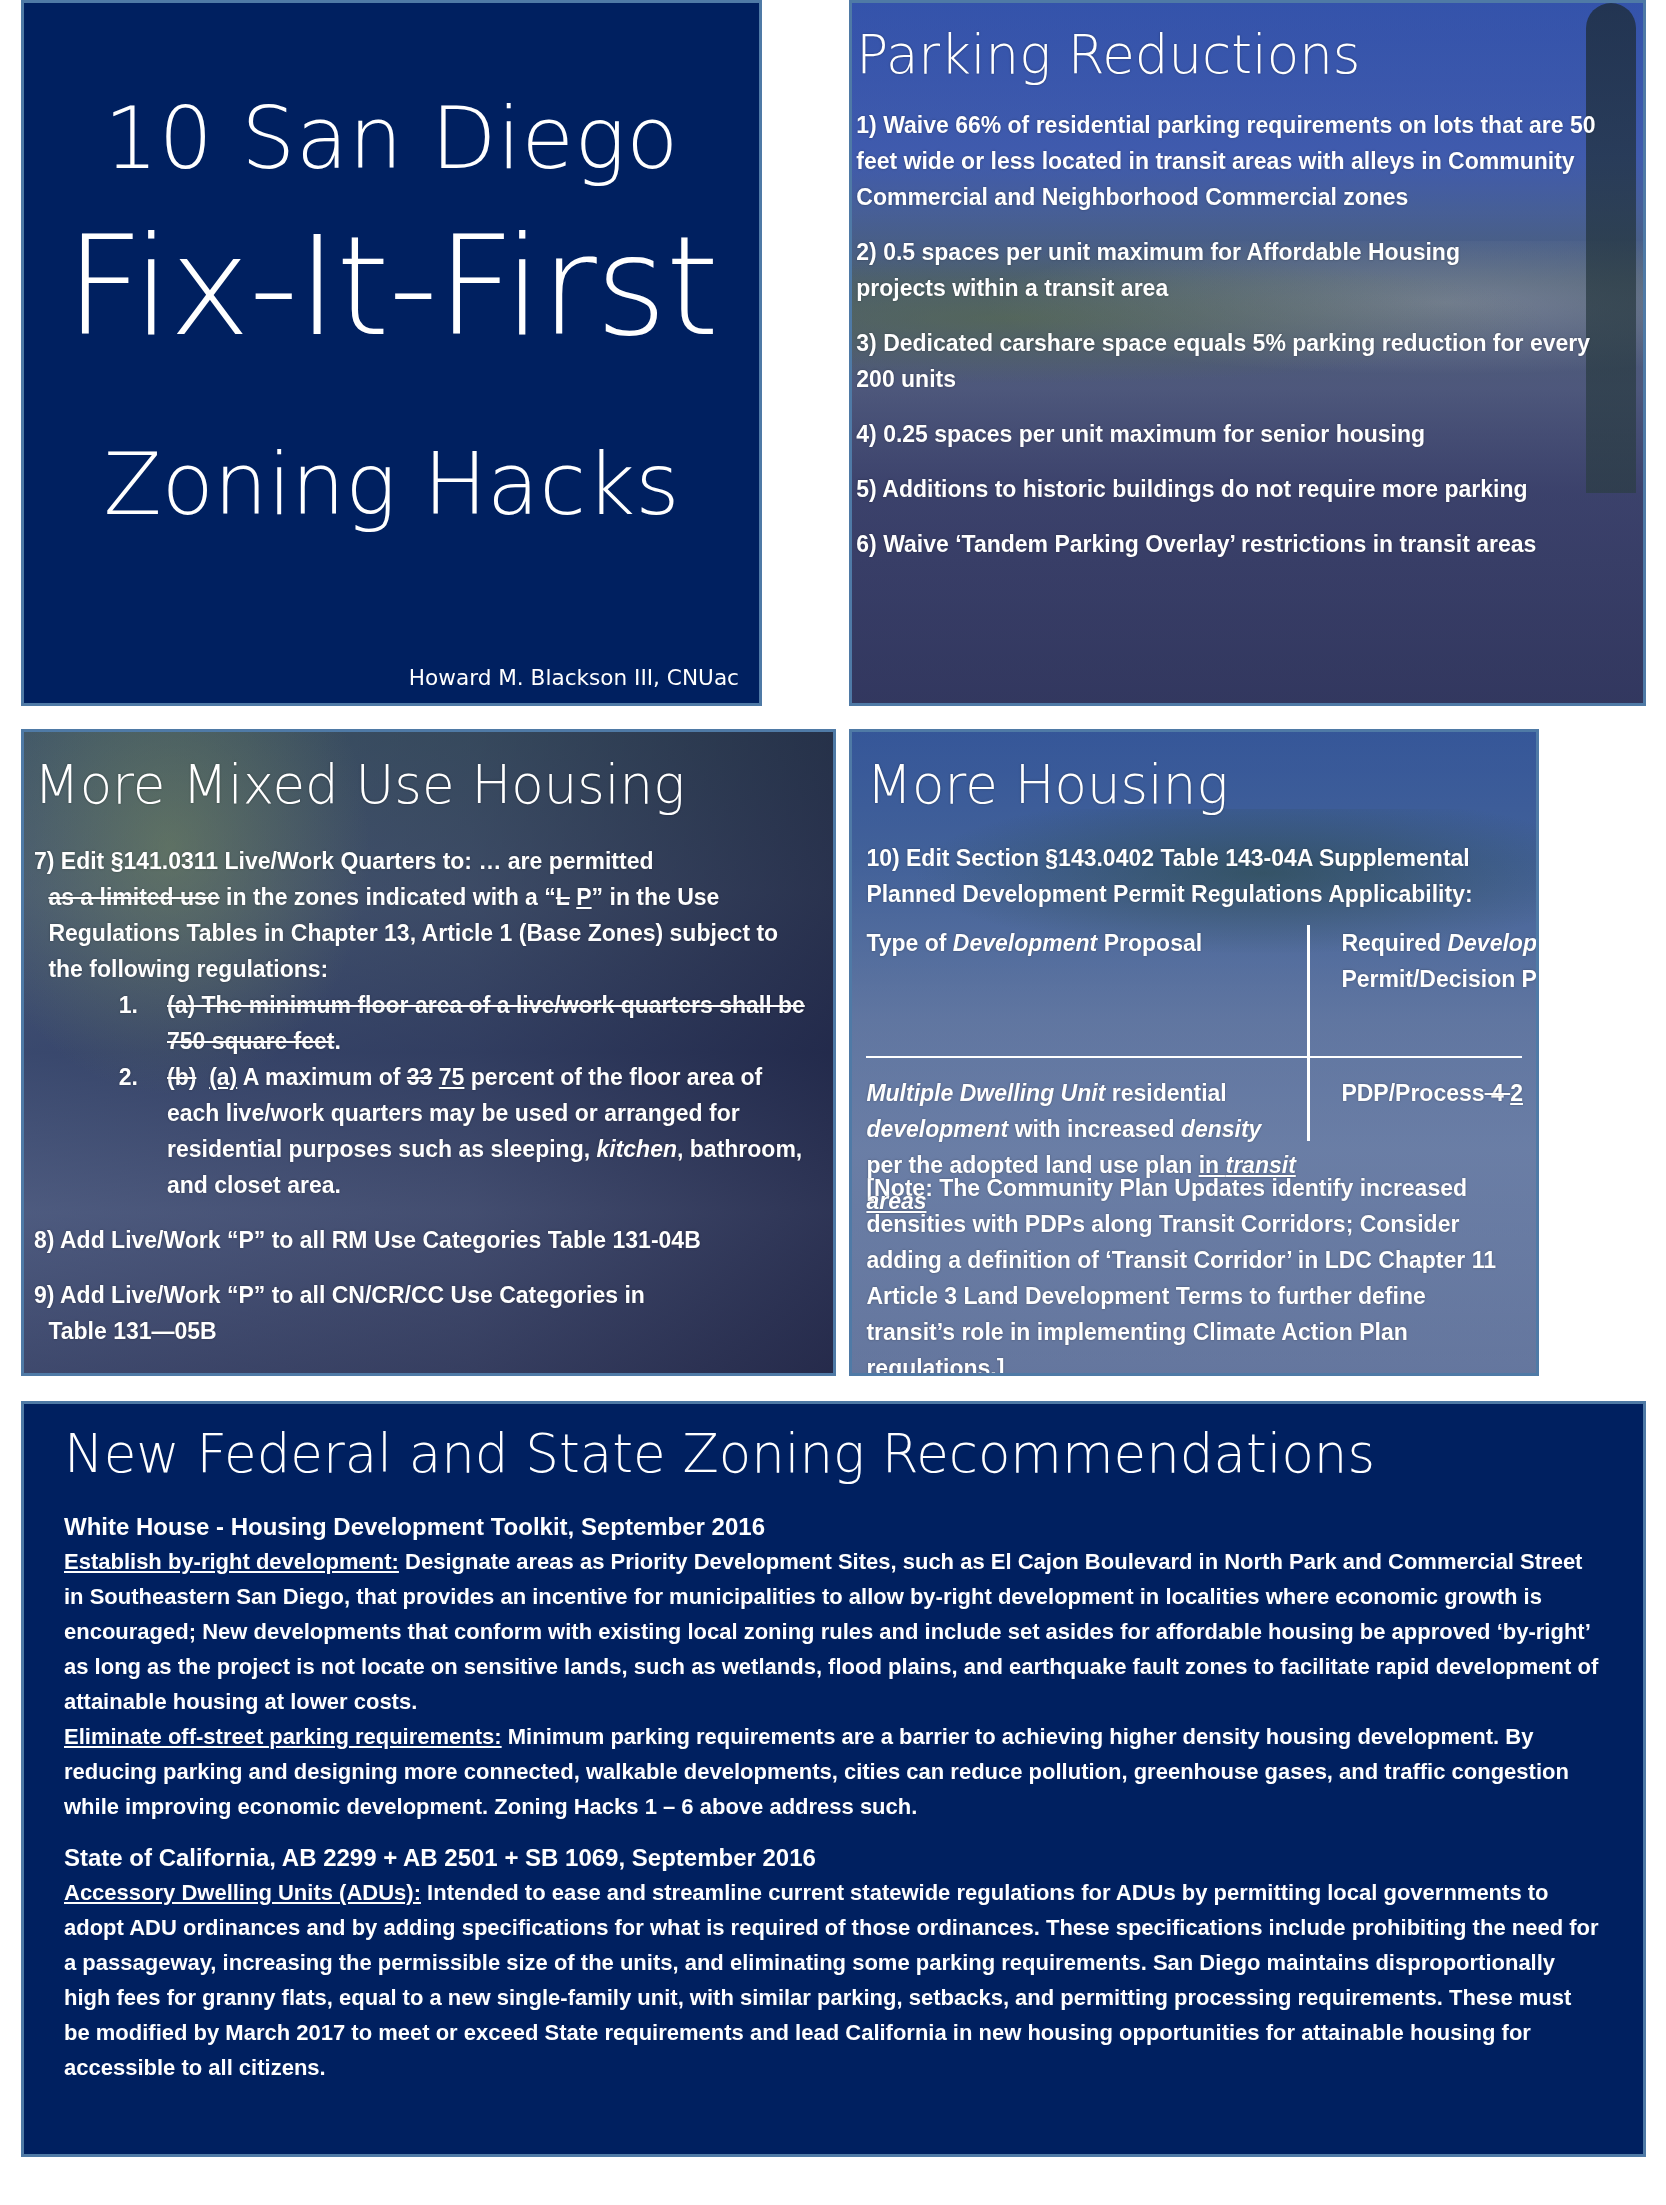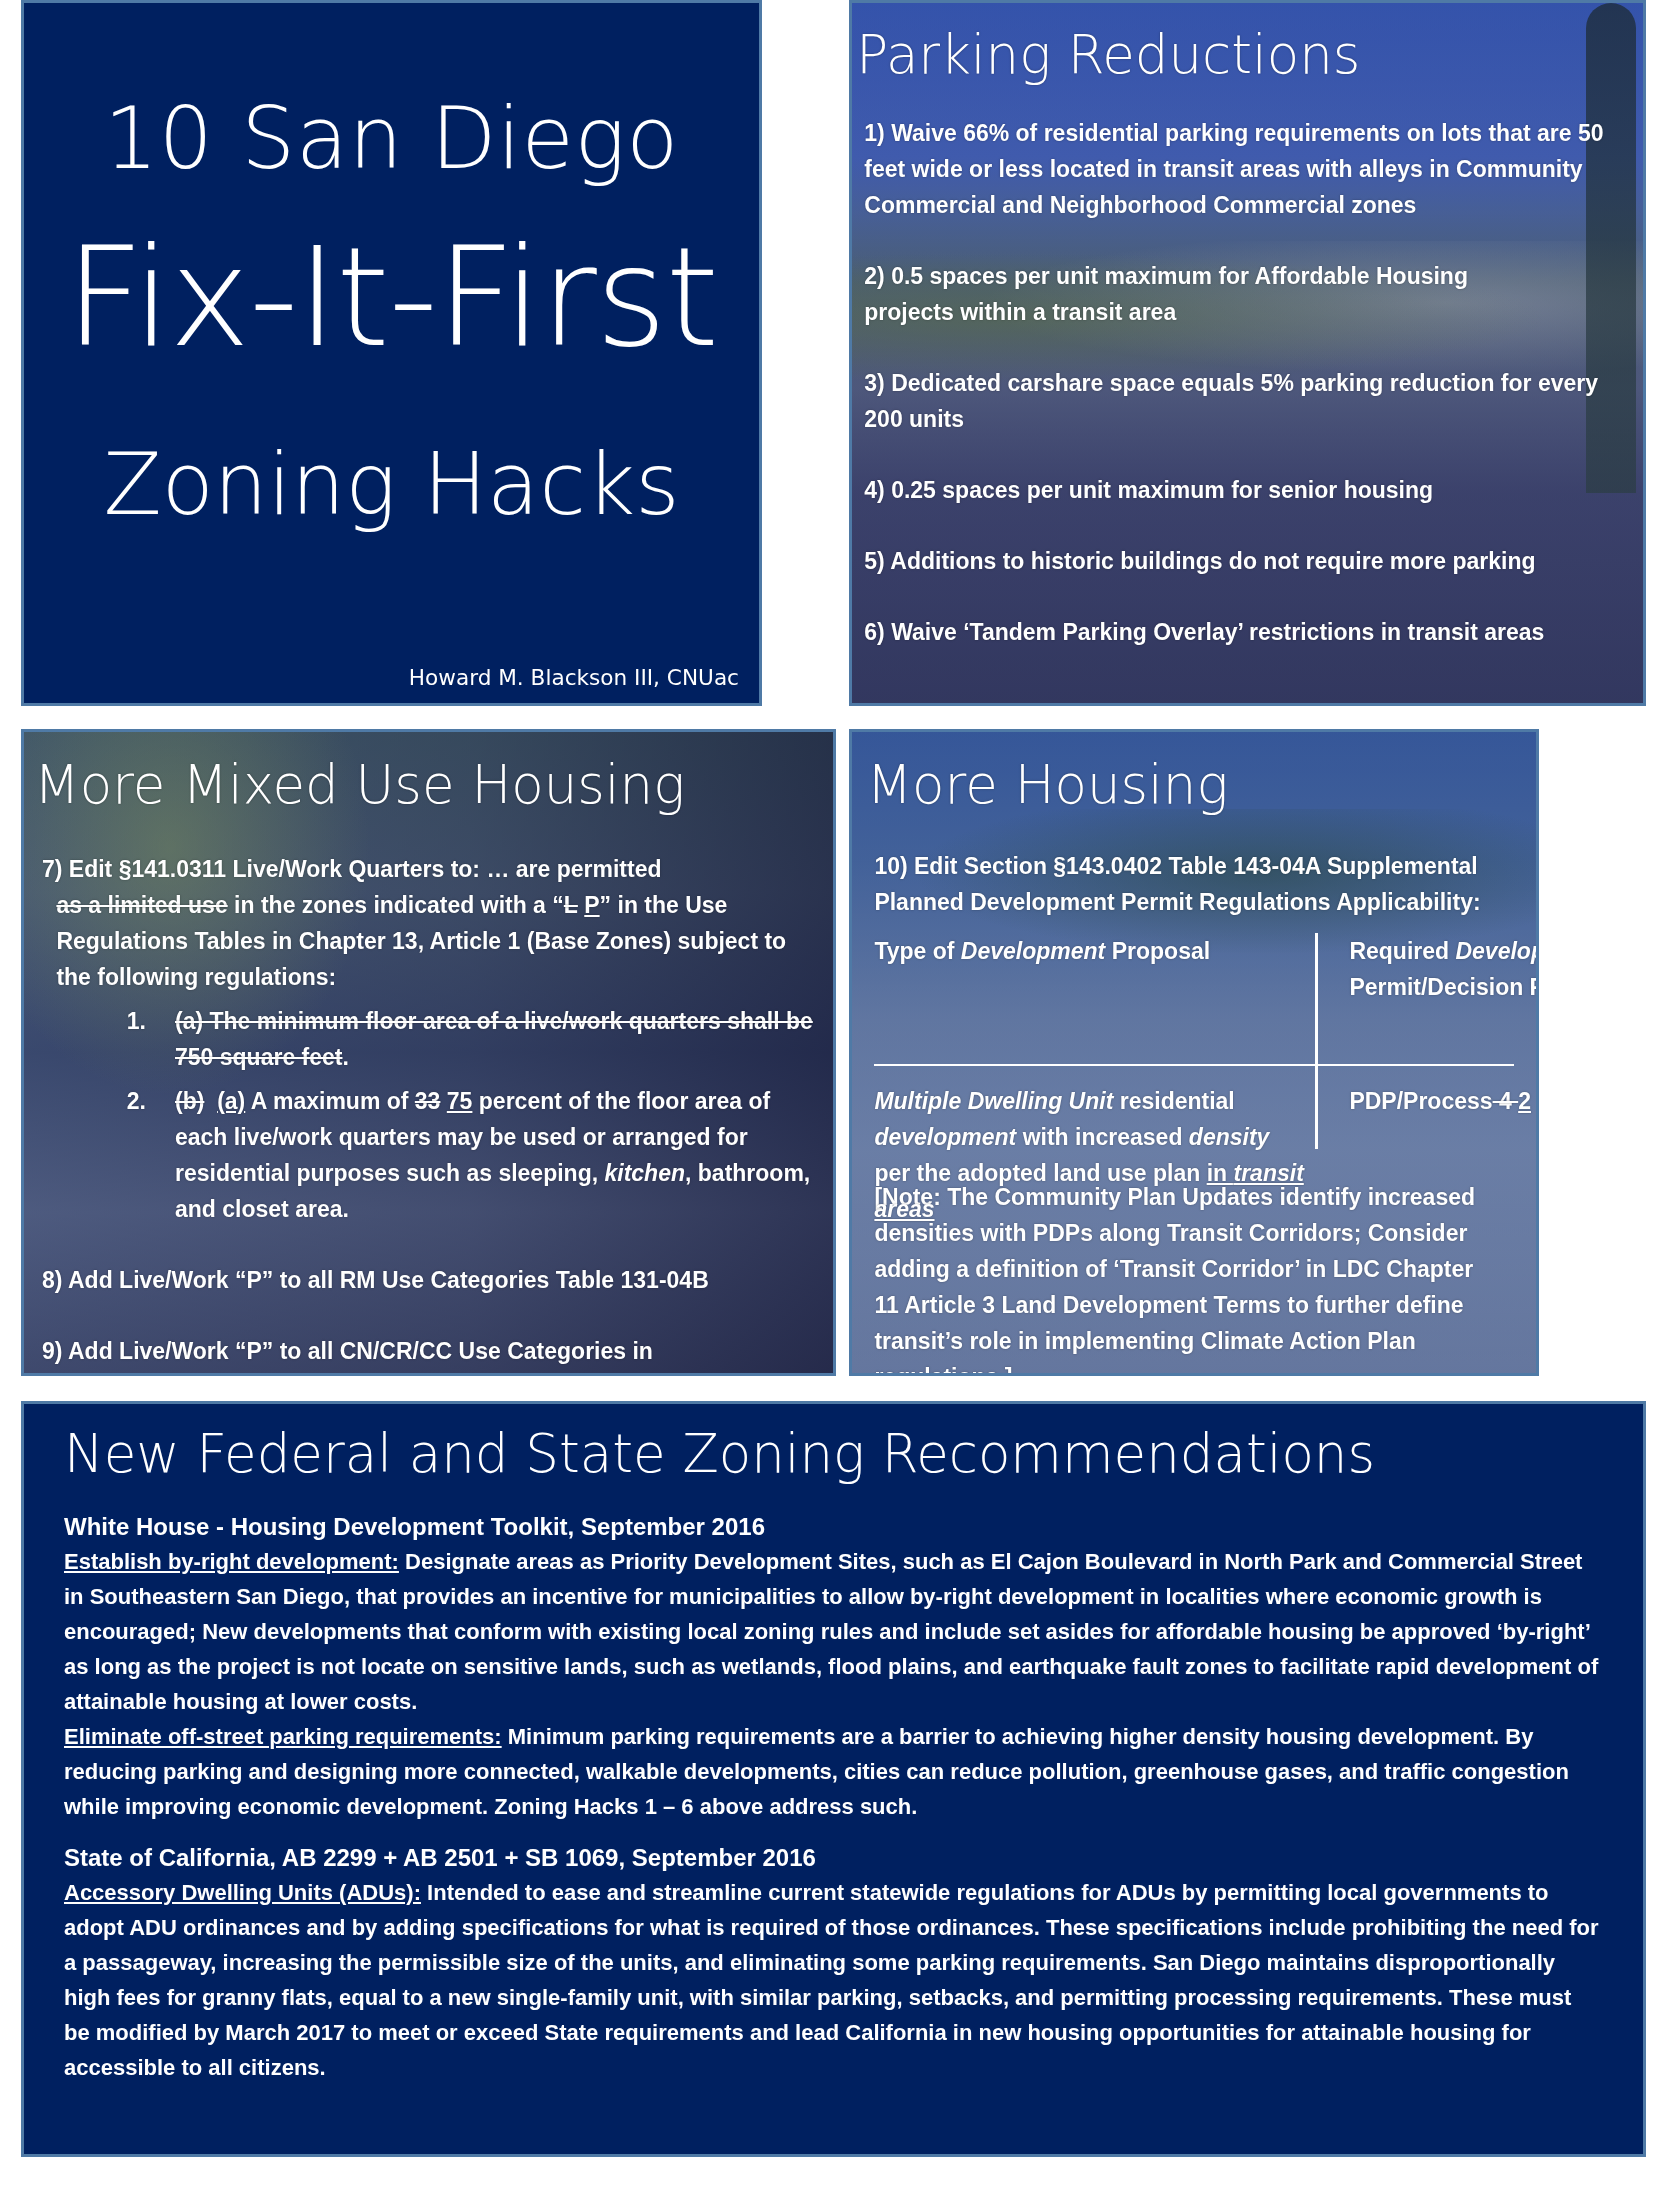--- a/index.html
+++ b/index.html
@@ -26,29 +26,29 @@
       linear-gradient(180deg,#466ba8 0%,#5a7aa8 20%,#8d9bb5 45%,#9aa6bd 65%,#8692ad 100%);}
   .photo-housing::before{content:"";position:absolute;left:0;right:0;top:12%;height:25%;
       background:radial-gradient(ellipse at 60% 40%,rgba(40,70,60,0.55),transparent 60%);}
   .content{position:relative;z-index:2;}
   .shadow{text-shadow:0 0 2.2px rgba(0,0,0,0.35);}
 
   
   #title-panel{left:21px;top:0;width:741px;height:706px;}
   .t1{position:absolute;left:0;right:0;text-align:center;font-family:"DejaVu Sans",sans-serif;font-weight:300;}
   #t-line1{top:86px;font-size:85px;letter-spacing:0.7px;}
-  #t-line2{top:215px;font-size:137px;letter-spacing:-1.4px;}
+  #t-line2{top:204px;font-size:137px;letter-spacing:-1.4px;}
   #t-line3{top:432px;font-size:85px;}
   #author{position:absolute;right:20px;bottom:13px;font-size:21.6px;font-family:"DejaVu Sans",sans-serif;}
 
   
   #parking-panel{left:849px;top:0;width:797px;height:706px;}
   .h-light{font-family:"DejaVu Sans",sans-serif;font-weight:300;font-size:53px;line-height:1;margin:0;}
   #parking-panel .content{padding:24.5px 0 0 4.3px;}
-  .item{font-weight:bold;font-size:23px;line-height:36px;margin:8px;}
+  .item{font-weight:bold;font-size:23px;line-height:36px;margin:0;}
   .pgap{height:19px;}
 
   
   #mixed-panel{left:21px;top:729px;width:815px;height:647px;}
   #mixed-panel .content{padding:26px 0 0 10px;}
   .strike{text-decoration:line-through;}
   .uline{text-decoration:underline;}
   .indent1{padding-left:14.4px;}
   .numrow{display:flex;}
   .numrow .n{width:68px;text-align:right;padding-right:29px;box-sizing:content-box;flex:none;padding-left:36px;}

